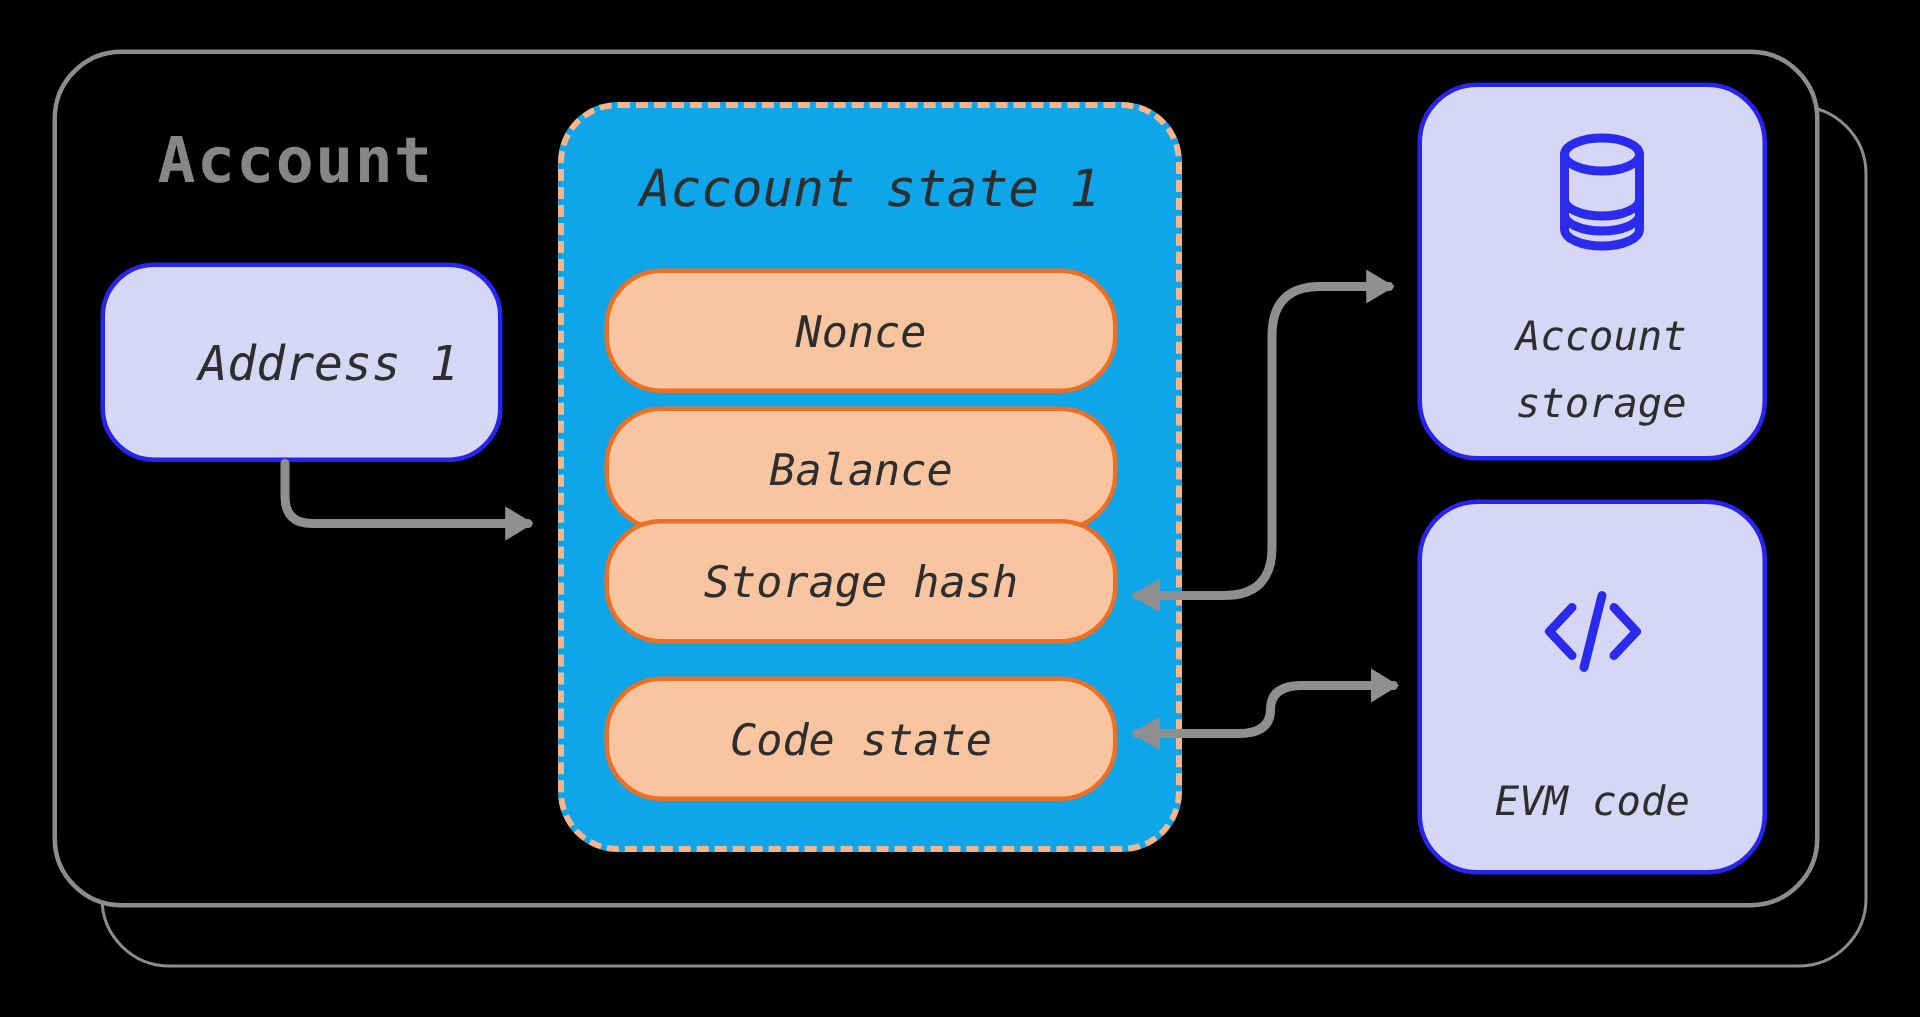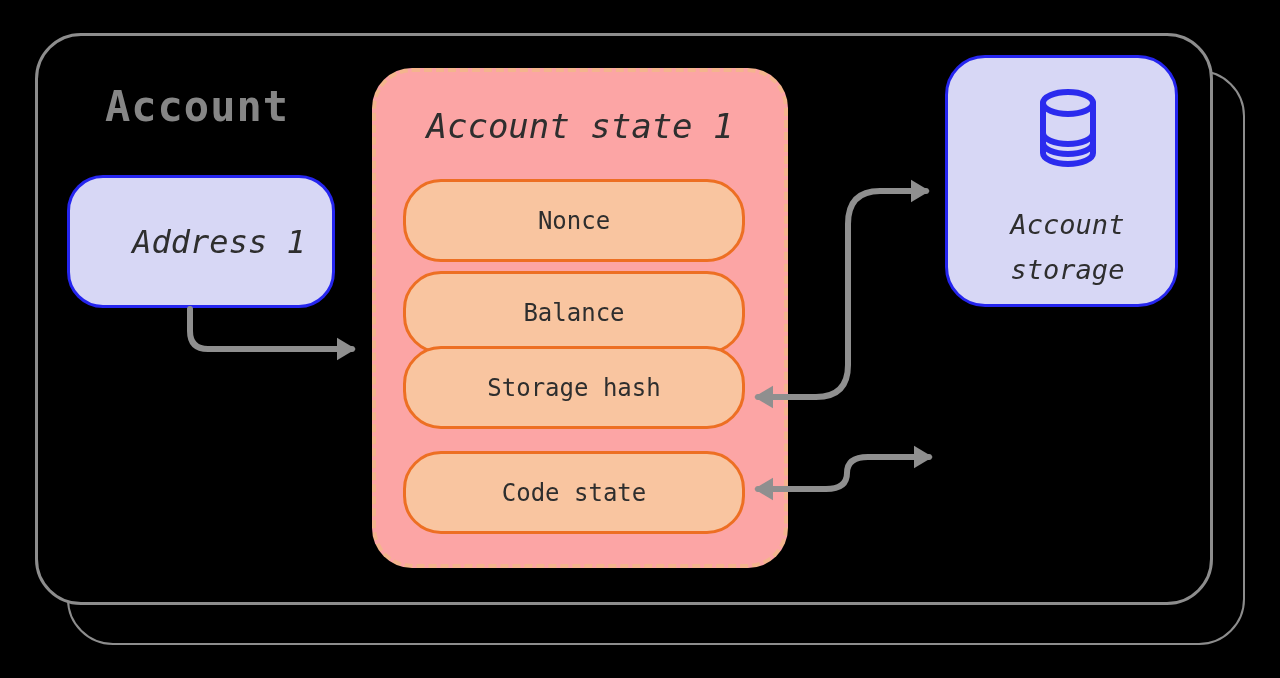--- a/index.html
+++ b/index.html
@@ -57,21 +57,21 @@
     justify-content: center;
     font-style: italic;
     font-size: 32px;
     color: #2e2e2e;
     padding-left: 36px;
   }
   .state-panel {
     position: absolute;
     left: 372px; top: 68px;
     width: 416px; height: 500px;
-    background: #fca5a5;
+    background: #0ea5e9;
     border: 4px dashed #f4b58d;
     border-radius: 40px;
     box-sizing: border-box;
   }
   .state-title {
     position: absolute;
     left: 0; right: 0;
     top: 34px;
     text-align: center;
     font-style: italic;
@@ -82,21 +82,22 @@
     position: absolute;
     left: 27px;
     width: 342px; height: 83px;
     background: #f9c5a0;
     border: 3px solid #ed6f23;
     border-radius: 38px;
     box-sizing: border-box;
     display: flex;
     align-items: center;
     justify-content: center;
-    font-size: 24px;
+    font-style: italic;
+    font-size: 29px;
     color: #2e2e2e;
   }
   .pill-0 { top: 107px; }
   .pill-1 { top: 199px; }
   .pill-2 { top: 274px; }
   .pill-3 { top: 379px; }
 
   .node-box {
     position: absolute;
     left: 945px;
@@ -156,20 +157,30 @@
       <svg width="66" height="80" viewBox="0 0 66 80" fill="none">
         <ellipse cx="33" cy="15" rx="25" ry="11" stroke="#2b2bee" stroke-width="6"></ellipse>
         <path d="M 8 15 L 8 65 A 25 11 0 0 0 58 65 L 58 15" stroke="#2b2bee" stroke-width="6" stroke-linecap="round"></path>
         <path d="M 8 45 A 25 11 0 0 0 58 45" stroke="#2b2bee" stroke-width="6" stroke-linecap="round"></path>
         <path d="M 8 55 A 25 11 0 0 0 58 55" stroke="#2b2bee" stroke-width="6" stroke-linecap="round"></path>
       </svg>
     </span>
     <div class="node-label">Account storage</div>
   </div>
 
+  <div class="node-box evm-box">
+    <span>
+      <svg width="68" height="58" viewBox="0 0 68 58" fill="none">
+        <path d="M 20 13 L 5 29 L 20 45" stroke="#2b2bee" stroke-width="6" stroke-linecap="round" stroke-linejoin="round"></path>
+        <path d="M 48 13 L 63 29 L 48 45" stroke="#2b2bee" stroke-width="6" stroke-linecap="round" stroke-linejoin="round"></path>
+        <path d="M 40 5 L 28 53" stroke="#2b2bee" stroke-width="6" stroke-linecap="round"></path>
+      </svg>
+    </span>
+    <div class="node-label">EVM code</div>
+  </div>
 
   <svg class="arrows-overlay" viewBox="0 0 1280 678">
     <defs>
       <marker id="ah" viewBox="0 0 10 12" refX="8" refY="6" markerWidth="19" markerHeight="24" markerUnits="userSpaceOnUse" orient="auto-start-reverse">
         <path d="M 0 0 L 10 6 L 0 12 Z" fill="#8f8f8f"></path>
       </marker>
     </defs>
     <path d="M 190 309 L 190 331 Q 190 349 208 349 L 352 349" stroke="#8f8f8f" stroke-width="6" fill="none" stroke-linecap="round" marker-end="url(#ah)"></path>
     <path d="M 758 397 L 816 397 Q 848 397 848 365 L 848 224 Q 848 191 880 191 L 926 191" stroke="#8f8f8f" stroke-width="6" fill="none" stroke-linecap="round" marker-start="url(#ah)" marker-end="url(#ah)"></path>
     <path d="M 758 489 L 826 489 Q 847 489 847 473 Q 847 457 868 457 L 929 457" stroke="#8f8f8f" stroke-width="6" fill="none" stroke-linecap="round" marker-start="url(#ah)" marker-end="url(#ah)"></path>

